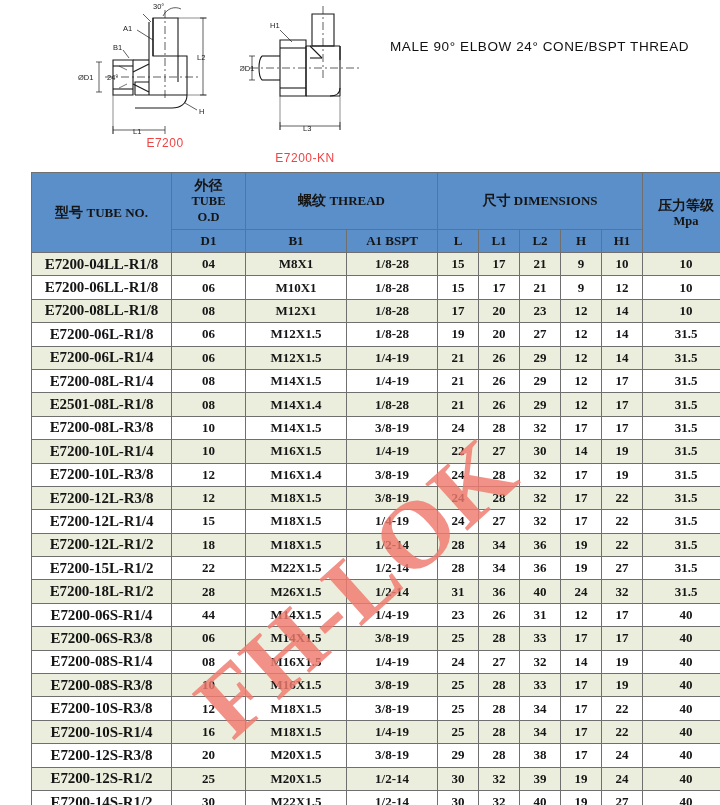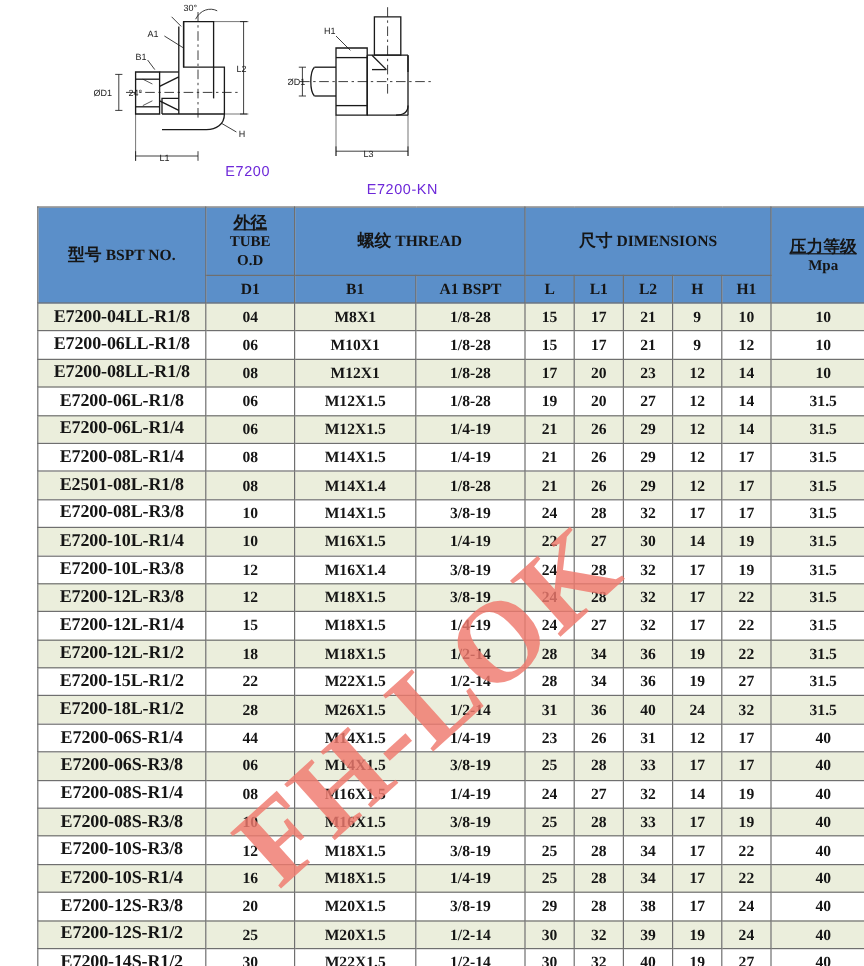--- a/index.html
+++ b/index.html
@@ -23,24 +23,24 @@
   }
   .fig {
     position: absolute;
     top: 0;
   }
   .fig-a { left: 75px; width: 175px; height: 150px; }
   .fig-b { left: 240px; width: 135px; height: 150px; }
 
   .fig-caption {
     position: absolute;
-    text-align: right;
+    text-align: center;
     font-family: "Liberation Sans", "DejaVu Sans", sans-serif;
     font-size: 12px;
-    color: #6d28d9;
+    color: #ef4444;
     letter-spacing: .5px;
     white-space: nowrap;
   }
   .cap-a { left: 105px; top: 136px; width: 120px; }
   .cap-b { left: 245px; top: 136px; width: 120px; margin-top: 15px; }
 
   .title-block {
     position: absolute;
     left: 390px;
     top: 36px;
@@ -88,21 +88,21 @@
     background: #5b8fc9;
     color: #111111;
     font-weight: bold;
   }
   .hdr-main { height: 56px; font-size: 13.5px; }
   .hdr-sub  { height: 22px; font-size: 13px; }
 
   .cn { font-family: "Liberation Sans", "DejaVu Sans", sans-serif; font-size: 14px; }
   .en { font-family: "Liberation Serif", "DejaVu Serif", serif; font-size: 13px; }
   .stack { line-height: 16px; }
-  .stack .cn { display:block; font-size: 14px; text-decoration: underline; }
+  .stack .cn { display:block; font-size: 14px; }
   .stack .en { display:block; font-size: 12.5px; }
 
   tbody td {
     height: 22.4px;
     font-size: 13px;
     font-weight: bold;
     background: #ffffff;
   }
   tbody tr.alt td { background: #ebeedc; }
   tbody td.part { font-size: 15px; letter-spacing: -0.1px; }
@@ -243,20 +243,21 @@
       <text x="30" y="28">H1</text>
       <text x="-1" y="71">ØD1</text>
       <text x="63" y="131">L3</text>
     </g>
   </svg>
 
   <div class="fig-caption cap-a">E7200</div>
   <div class="fig-caption cap-b">E7200-KN</div>
 
   <div class="title-block">
+    <div class="title-en">MALE 90° ELBOW 24° CONE/BSPT THREAD</div>
   </div>
 </div>
 
 <div class="table-wrap">
 
   <div class="watermark">
     <div class="watermark-text" style="color: rgb(240, 122, 110);">FH-LOK</div>
   </div>
 
   <table class="spec">
@@ -269,21 +270,21 @@
       <col style="width:41px">
       <col style="width:41px">
       <col style="width:41px">
       <col style="width:41px">
       <col style="width:87px">
     </colgroup>
     <thead>
       <tr>
         <th class="hdr-main" rowspan="2">
           <span class="cn">型号</span>
-          <span class="en">BSPT NO.</span>
+          <span class="en">TUBE NO.</span>
         </th>
         <th class="hdr-main stack">
           <span class="cn">外径</span>
           <span class="en">TUBE</span>
           <span class="en">O.D</span>
         </th>
         <th class="hdr-main" colspan="2">
           <span class="cn">螺纹</span>
           <span class="en">THREAD</span>
         </th>

